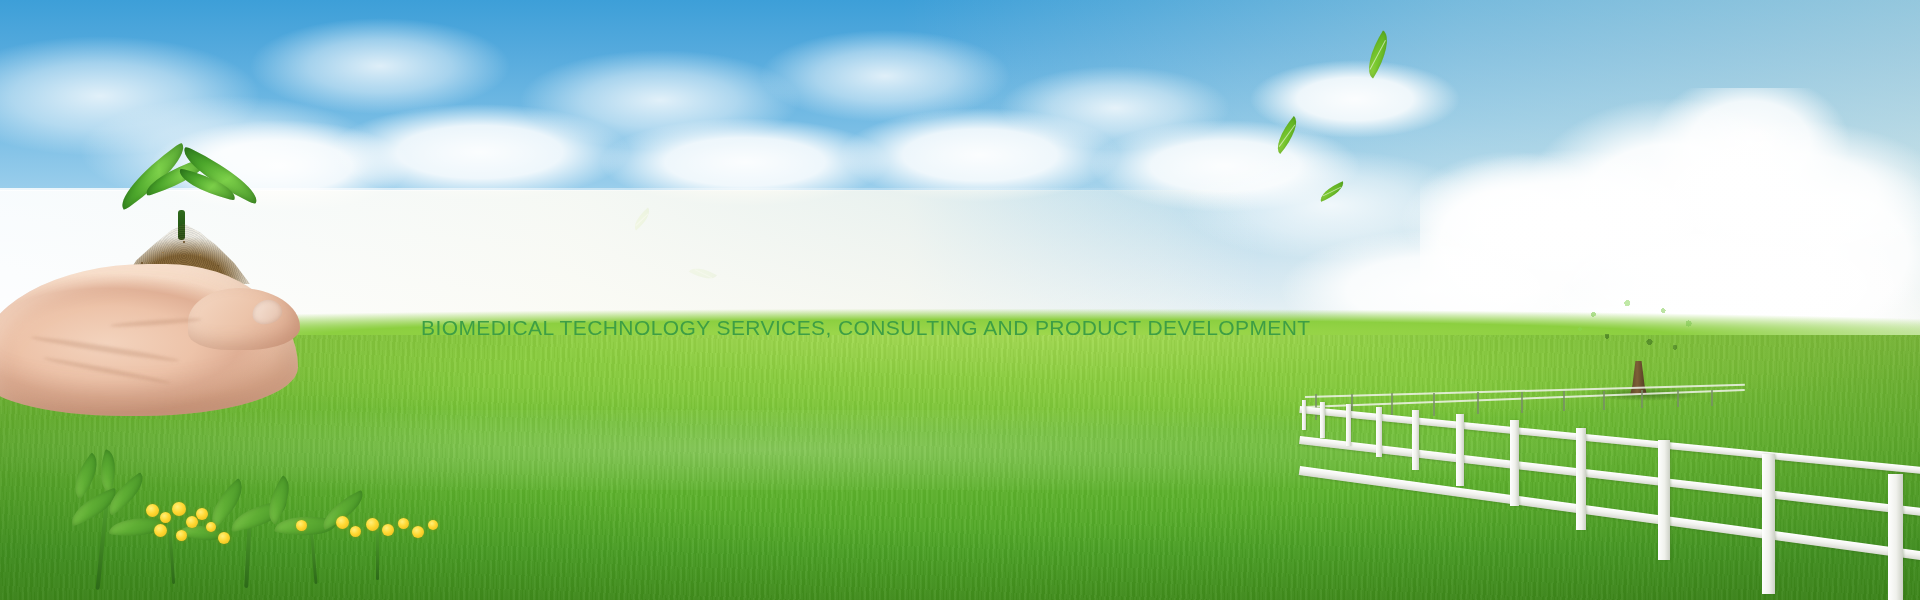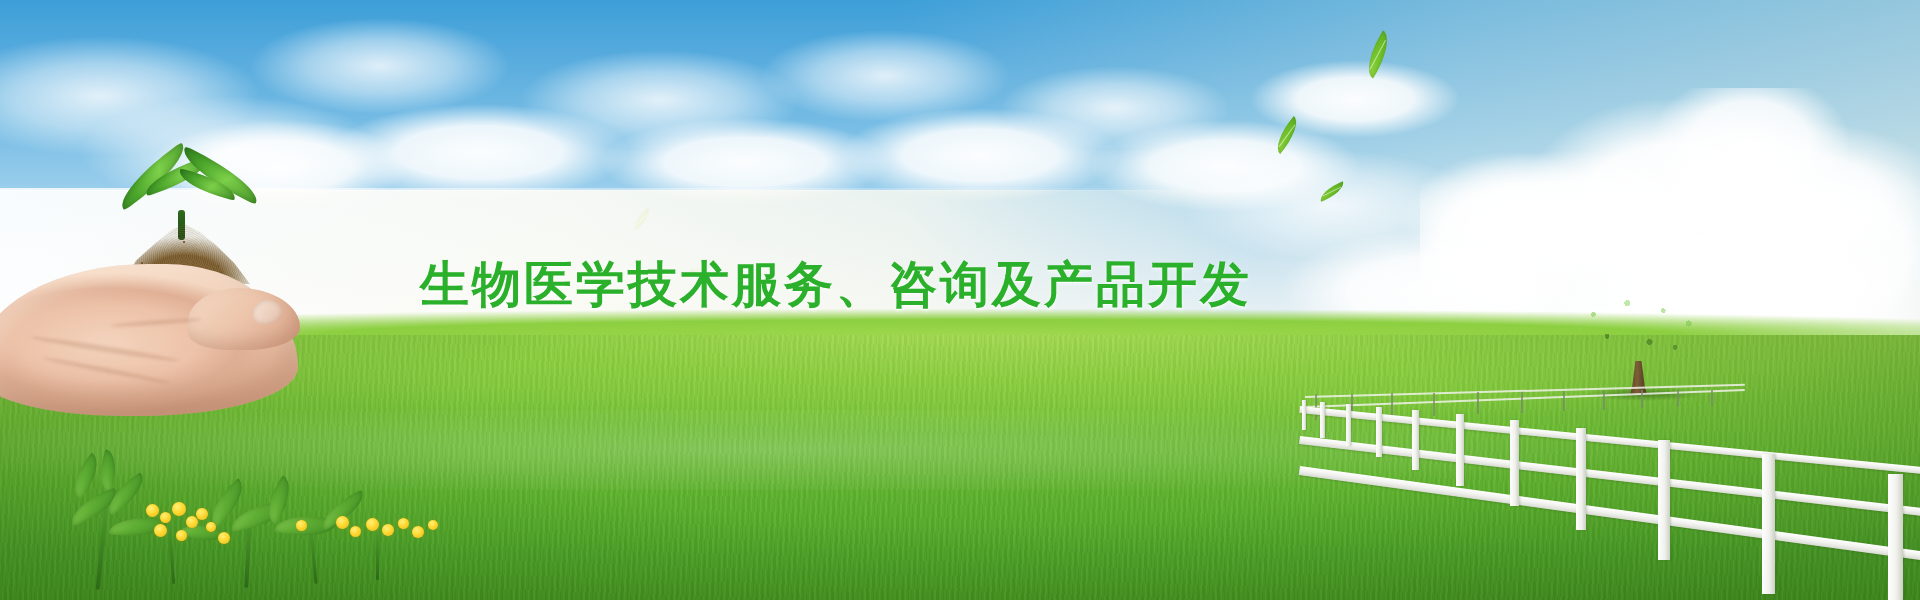--- a/index.html
+++ b/index.html
@@ -395,15 +395,15 @@
     <div class="bloom" style="left:246px;top:60px;width:11px;height:11px;"></div>
     <div class="bloom" style="left:286px;top:56px;width:13px;height:13px;"></div>
     <div class="bloom" style="left:300px;top:66px;width:11px;height:11px;"></div>
     <div class="bloom" style="left:316px;top:58px;width:13px;height:13px;"></div>
     <div class="bloom" style="left:332px;top:64px;width:12px;height:12px;"></div>
     <div class="bloom" style="left:348px;top:58px;width:11px;height:11px;"></div>
     <div class="bloom" style="left:362px;top:66px;width:12px;height:12px;"></div>
     <div class="bloom" style="left:378px;top:60px;width:10px;height:10px;"></div>
   </div>
 
-  <div class="headline">生物医学技术服务、咨询及产品开发</div>
+  <div class="subhead">BIOMEDICAL TECHNOLOGY SERVICES, CONSULTING AND PRODUCT DEVELOPMENT</div>
 
 </div>
 
 </body></html>

